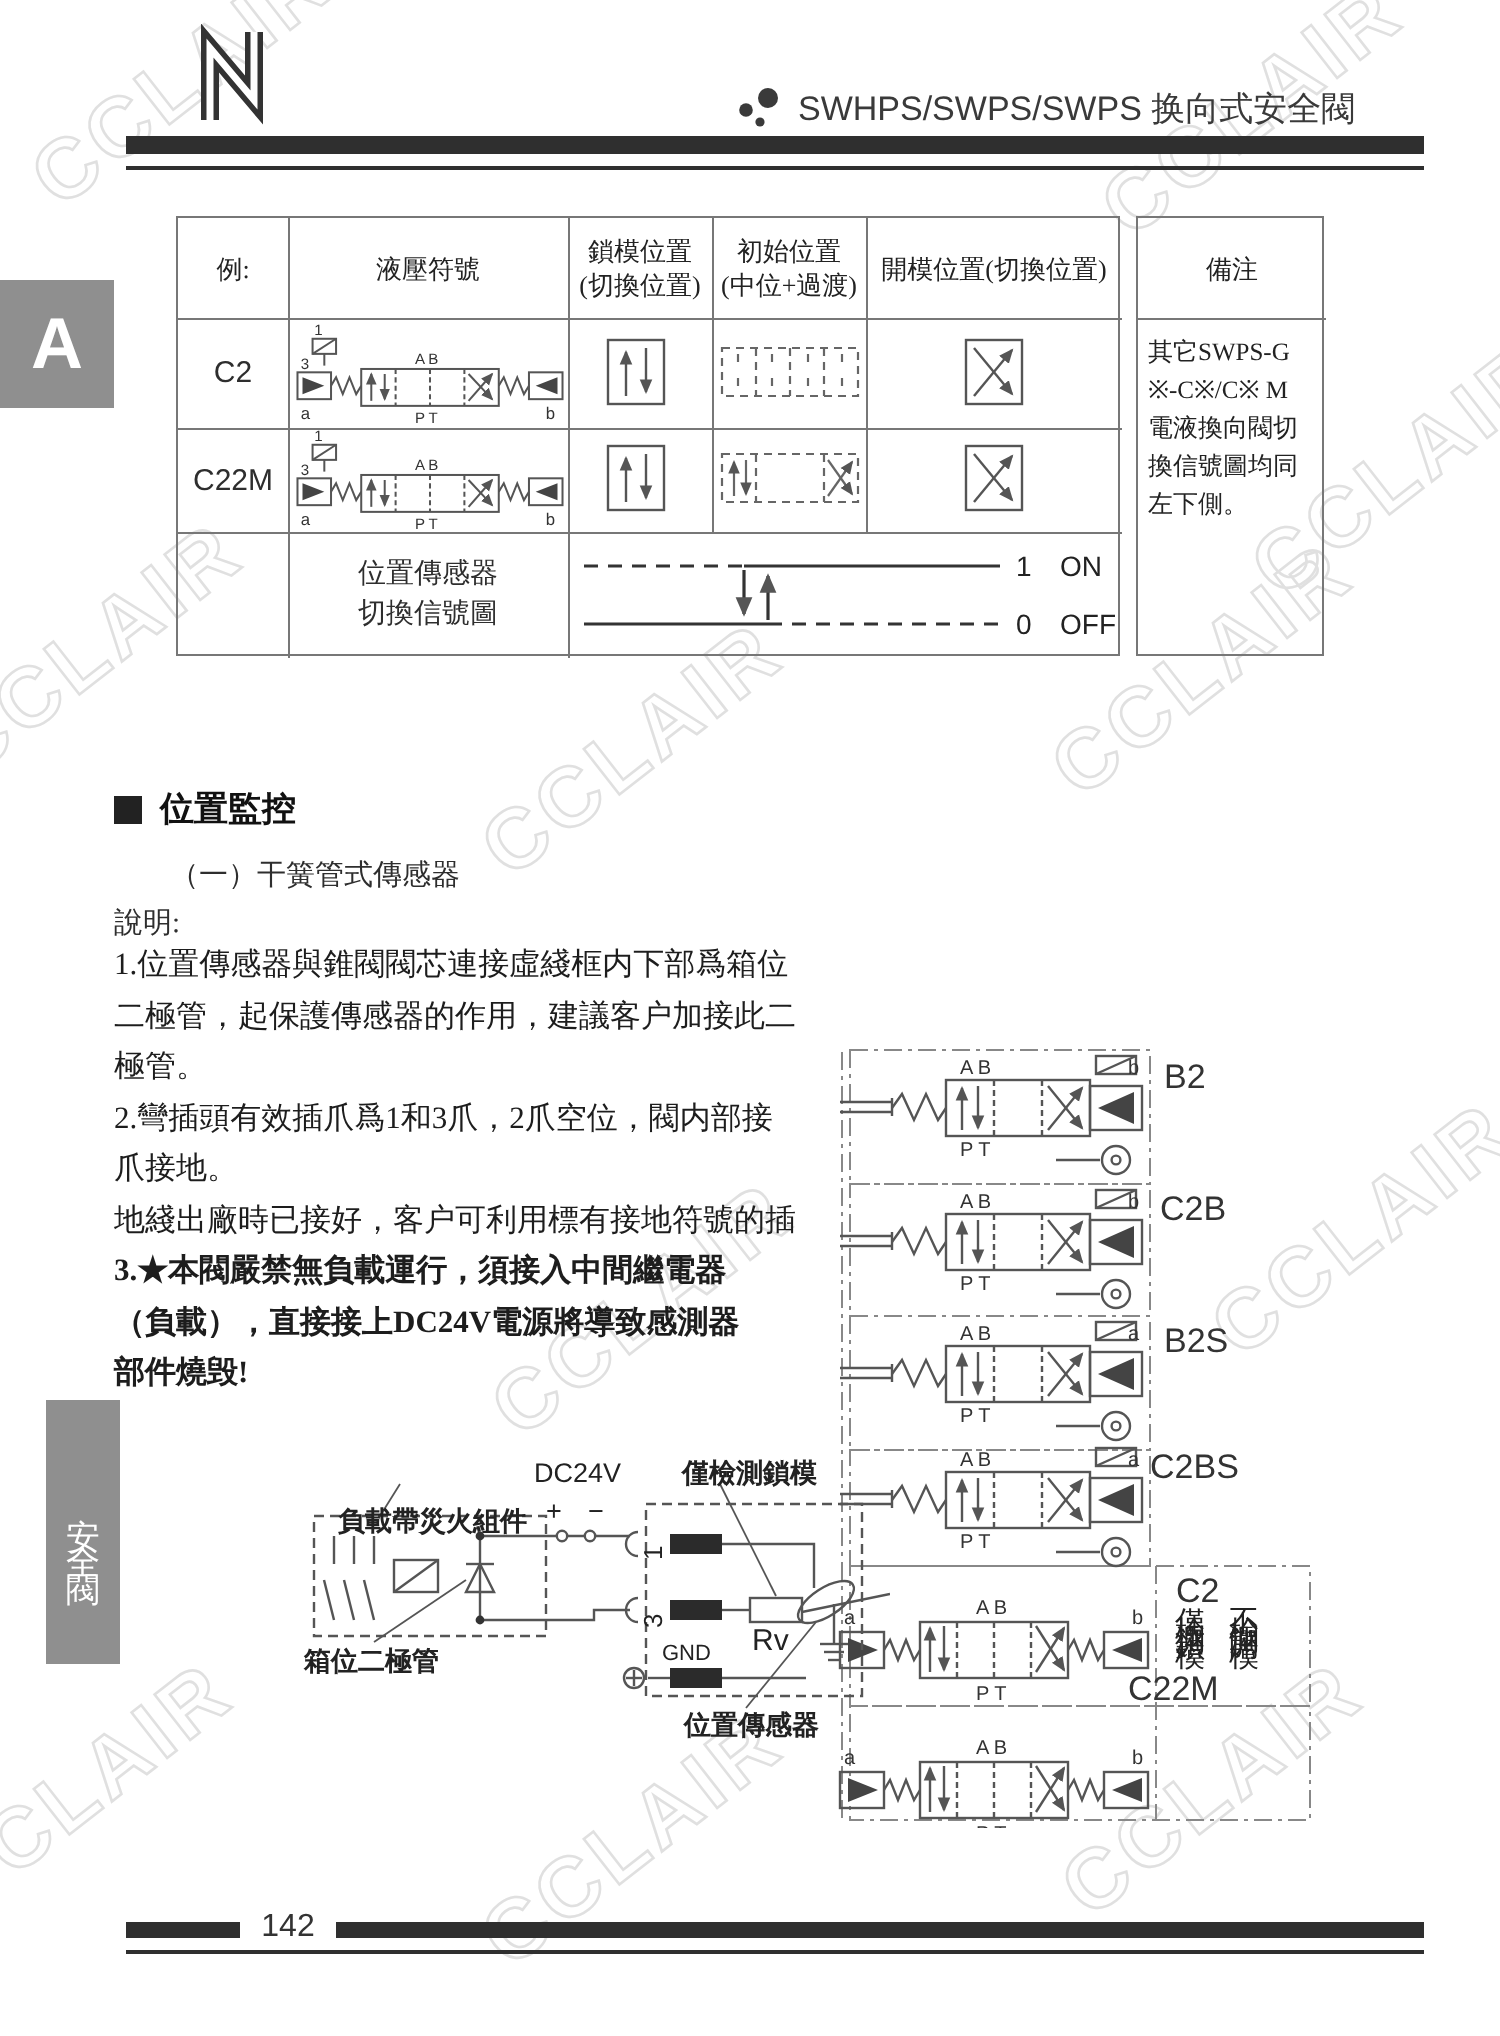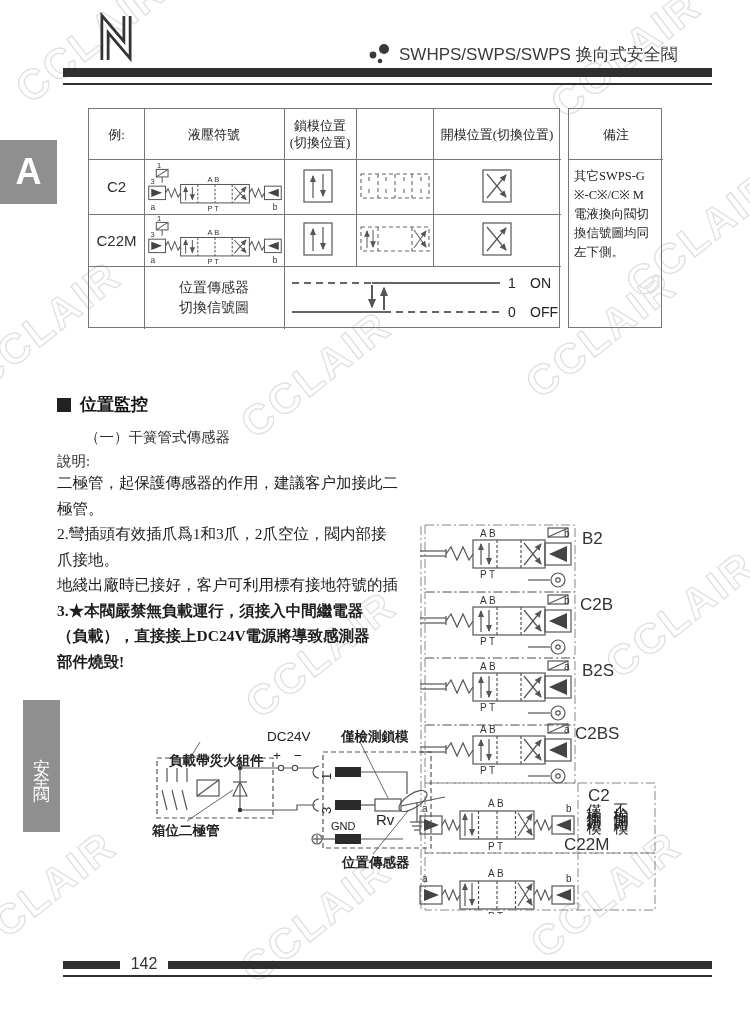--- a/index.html
+++ b/index.html
@@ -74,20 +74,24 @@
   <div class="cell hdr" style="left:0;top:0;width:55px;height:50px;">
     <span>例:</span>
     </div>
   <div class="cell hdr" style="left:55px;top:0;width:140px;height:50px;">
     <span>液壓符號</span>
     </div>
   <div class="cell hdr" style="left:195px;top:0;width:72px;height:50px;flex-direction:column;">
     <span>鎖模位置</span>
       <span>(切換位置)</span>
     </div>
+  <div class="cell hdr" style="left:267px;top:0;width:77px;height:50px;flex-direction:column;">
+    <span>初始位置</span>
+      <span>(中位+過渡)</span>
+    </div>
   <div class="cell hdr" style="left:344px;top:0;width:128px;height:50px;flex-direction:row;">
     <span>開模位置</span>
       <span>(切換位置)</span>
     </div>
 
   <div class="cell" style="left:0;top:50px;width:55px;height:55px;font-size:15px;font-family:'Liberation Sans',sans-serif;">
     <span>C2</span>
     </div>
   <div class="cell" style="left:0;top:105px;width:55px;height:52px;font-size:15px;font-family:'Liberation Sans',sans-serif;">
     <span>C22M</span>
@@ -150,20 +154,21 @@
 </div>
 
 <div class="abs" style="left:57px;top:393px;display:flex;align-items:center;gap:9px;">
   <span style="width:14px;height:14px;background:#222;display:inline-block;"></span>
   <span style="font-size:17px;font-weight:bold;color:#111;">位置監控</span>
 </div>
 <div class="abs" style="left:85px;top:428px;font-size:14.5px;">（一）干簧管式傳感器</div>
 <div class="abs" style="left:57px;top:452px;font-size:14.5px;">說明:</div>
 
 <div class="abs" style="left:57px;top:470px;width:365px;">
+  <div class="bodyline">1.位置傳感器與錐閥閥芯連接虛綫框内下部爲箱位</div>
   <div class="bodyline">二極管，起保護傳感器的作用，建議客户加接此二</div>
   <div class="bodyline">極管。</div>
   <div class="bodyline">2.彎插頭有效插爪爲1和3爪，2爪空位，閥内部接</div>
   <div class="bodyline">爪接地。</div>
   <div class="bodyline">地綫出廠時已接好，客户可利用標有接地符號的插</div>
   <div class="bodyline boldline">3.★本閥嚴禁無負載運行，須接入中間繼電器</div>
   <div class="bodyline boldline">（負載），直接接上DC24V電源將導致感測器</div>
   <div class="bodyline boldline">部件燒毁!</div>
 </div>
 

